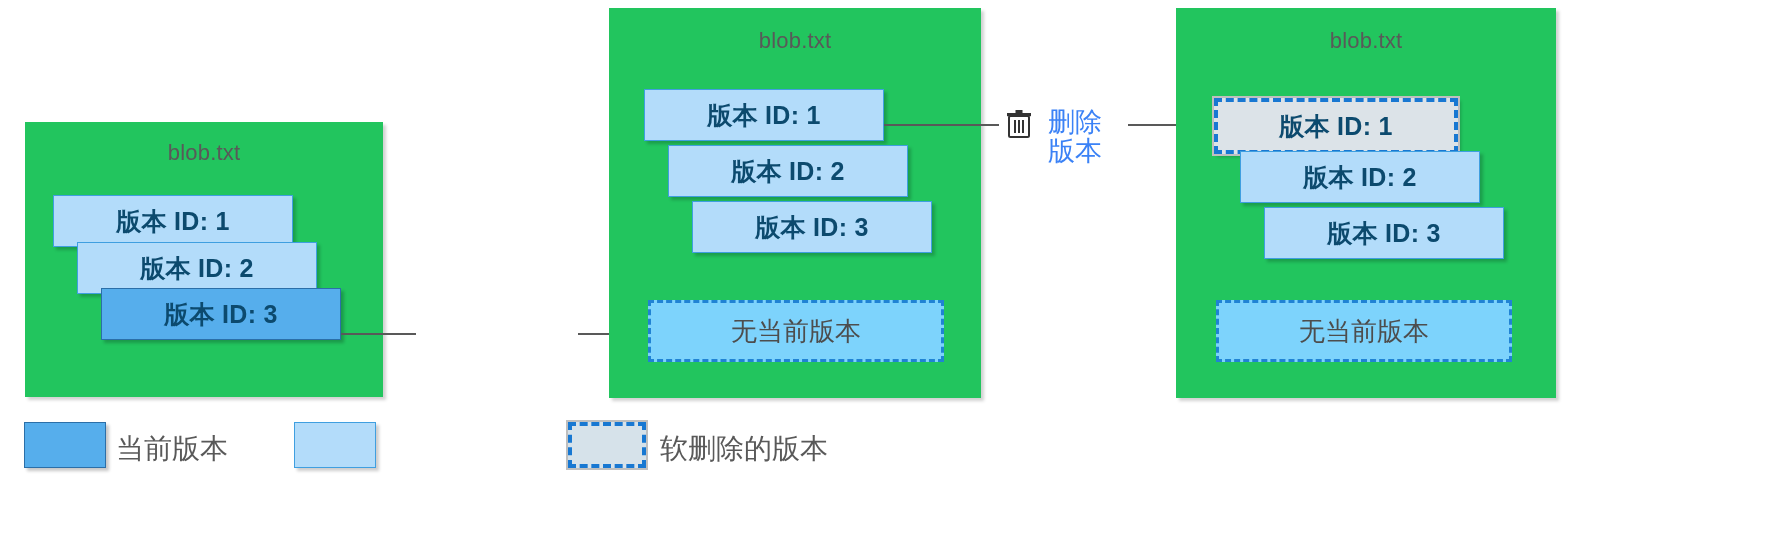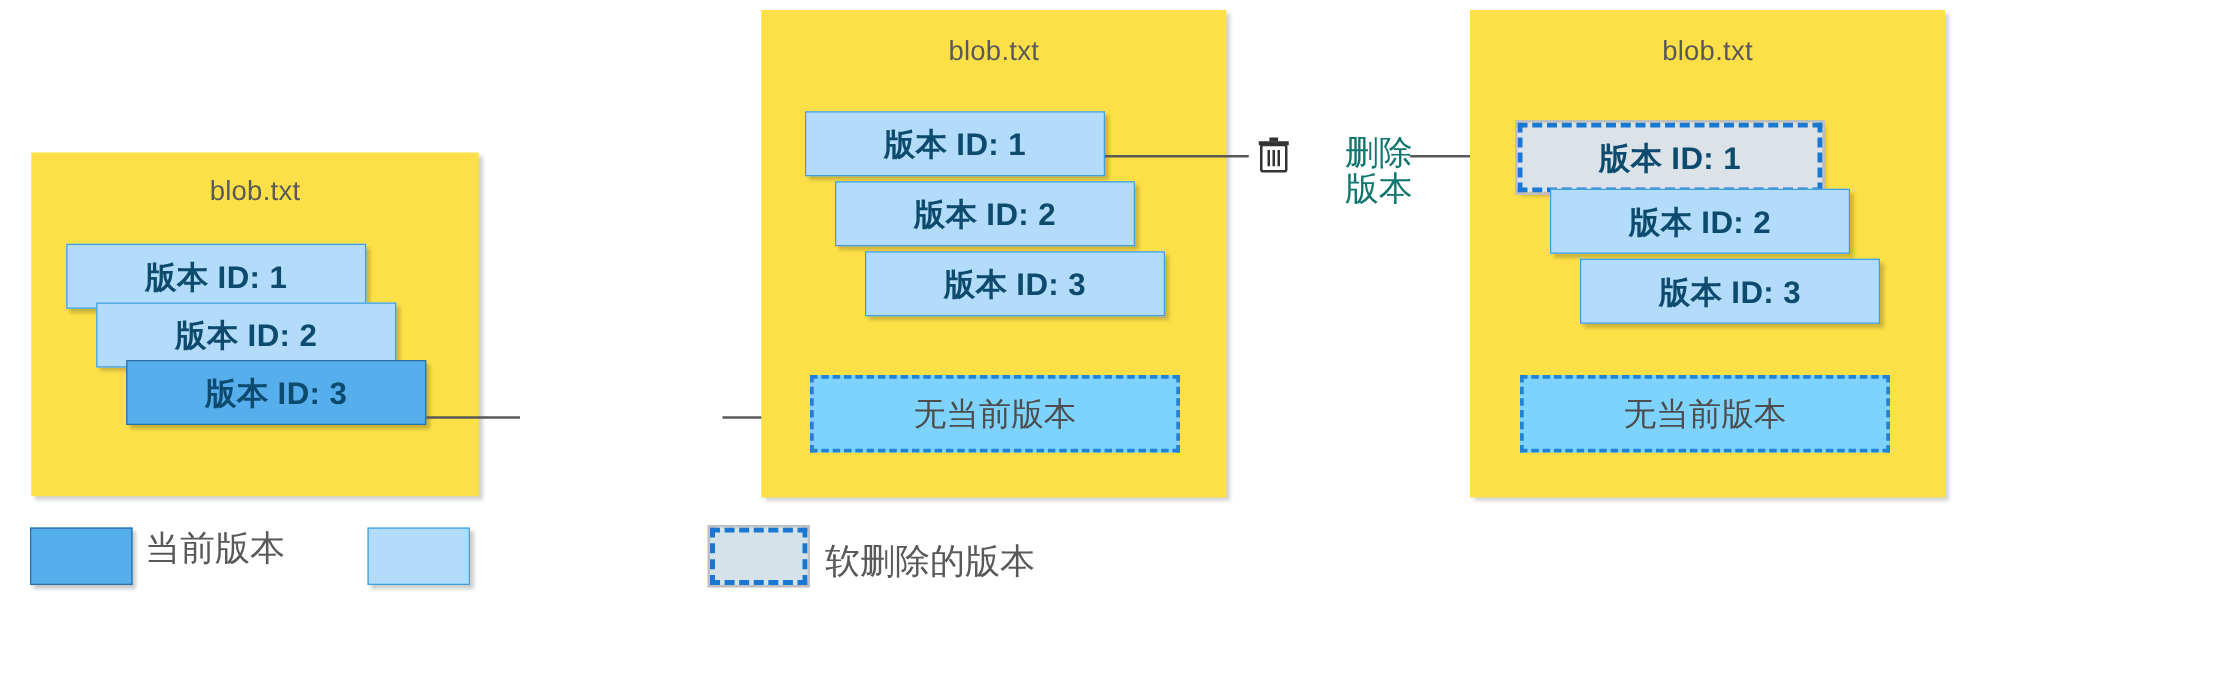--- a/index.html
+++ b/index.html
@@ -17,21 +17,21 @@
   #stage {
     position: absolute;
     left: 0; top: 0;
     width: 1784px;
     height: 557px;
   }
 
   
   .blob-panel {
     position: absolute;
-    background: #fde047;
+    background: #22c55e;
     box-shadow: 3px 3px 3px rgba(0,0,0,0.18);
   }
   .blob-title {
     position: absolute;
     left: 0;
     width: 100%;
     text-align: center;
     color: #595959;
     font-size: 22px;
     letter-spacing: 0.2px;
@@ -101,24 +101,23 @@
     white-space: nowrap;
     line-height: 1.05;
   }
   .step-label b {
     color: #333333;
     font-weight: bold;
   }
   .action-label {
     position: absolute;
     font-size: 27px;
-    color: #0f766e;
+    color: #3b82f6;
     line-height: 1.08;
     white-space: nowrap;
-    margin-left: 28px;
   }
   .trash-icon {
     position: absolute;
     width: 26px;
     height: 30px;
   }
 
   
   .legend-swatch {
     position: absolute;
@@ -190,20 +189,20 @@
 
   <div class="blob-panel" style="left:1176px; top:8px; width:380px; height:390px;">
     <div class="blob-title" style="top:20px;">blob.txt</div>
   </div>
   <div class="ver ver-softdel" style="left:1214px; top:98px; width:244px; height:56px;">版本 ID: 1</div>
   <div class="ver ver-prev" style="left:1240px; top:151px; width:240px; height:52px;">版本 ID: 2</div>
   <div class="ver ver-prev" style="left:1264px; top:207px; width:240px; height:52px;">版本 ID: 3</div>
   <div class="nobox" style="left:1216px; top:300px; width:296px; height:62px;">无当前版本</div>
 
   <div class="legend-swatch sw-current" style="left:24px; top:422px; width:82px; height:46px;"></div>
-  <div class="legend-text" style="left:116px; top:420px;">当前版本</div>
+  <div class="legend-text" style="left:116px; top:430px;">当前版本</div>
 
   <div class="legend-swatch sw-prev" style="left:294px; top:422px; width:82px; height:46px;"></div>
 
   <div class="legend-swatch sw-softdel" style="left:568px; top:422px; width:78px; height:46px;"></div>
   <div class="legend-text" style="left:660px; top:430px;">软删除的版本</div>
 
 </div>
 
 </body></html>

